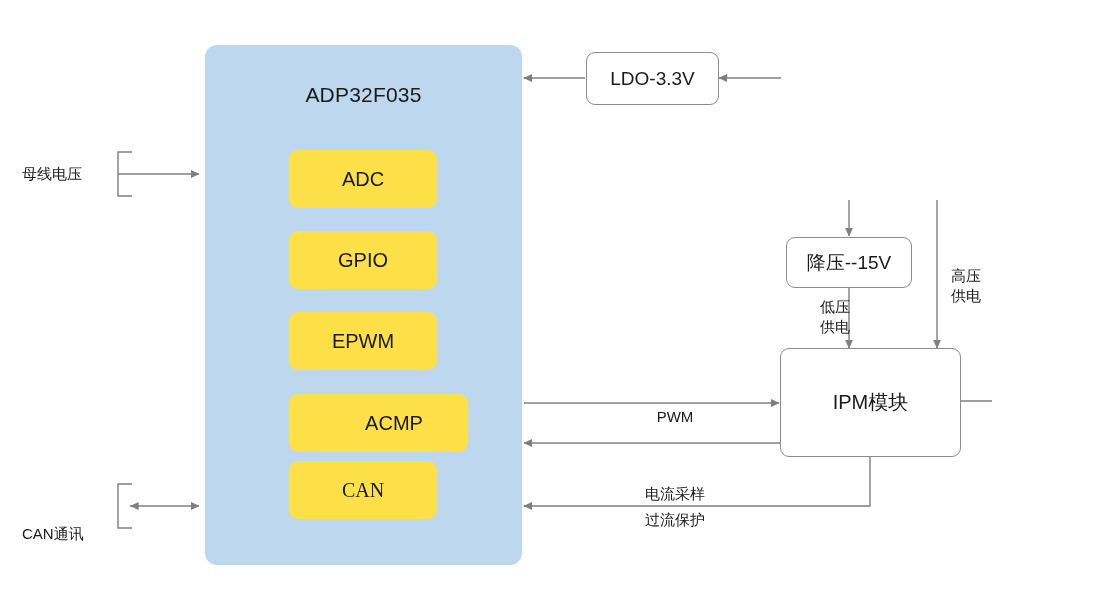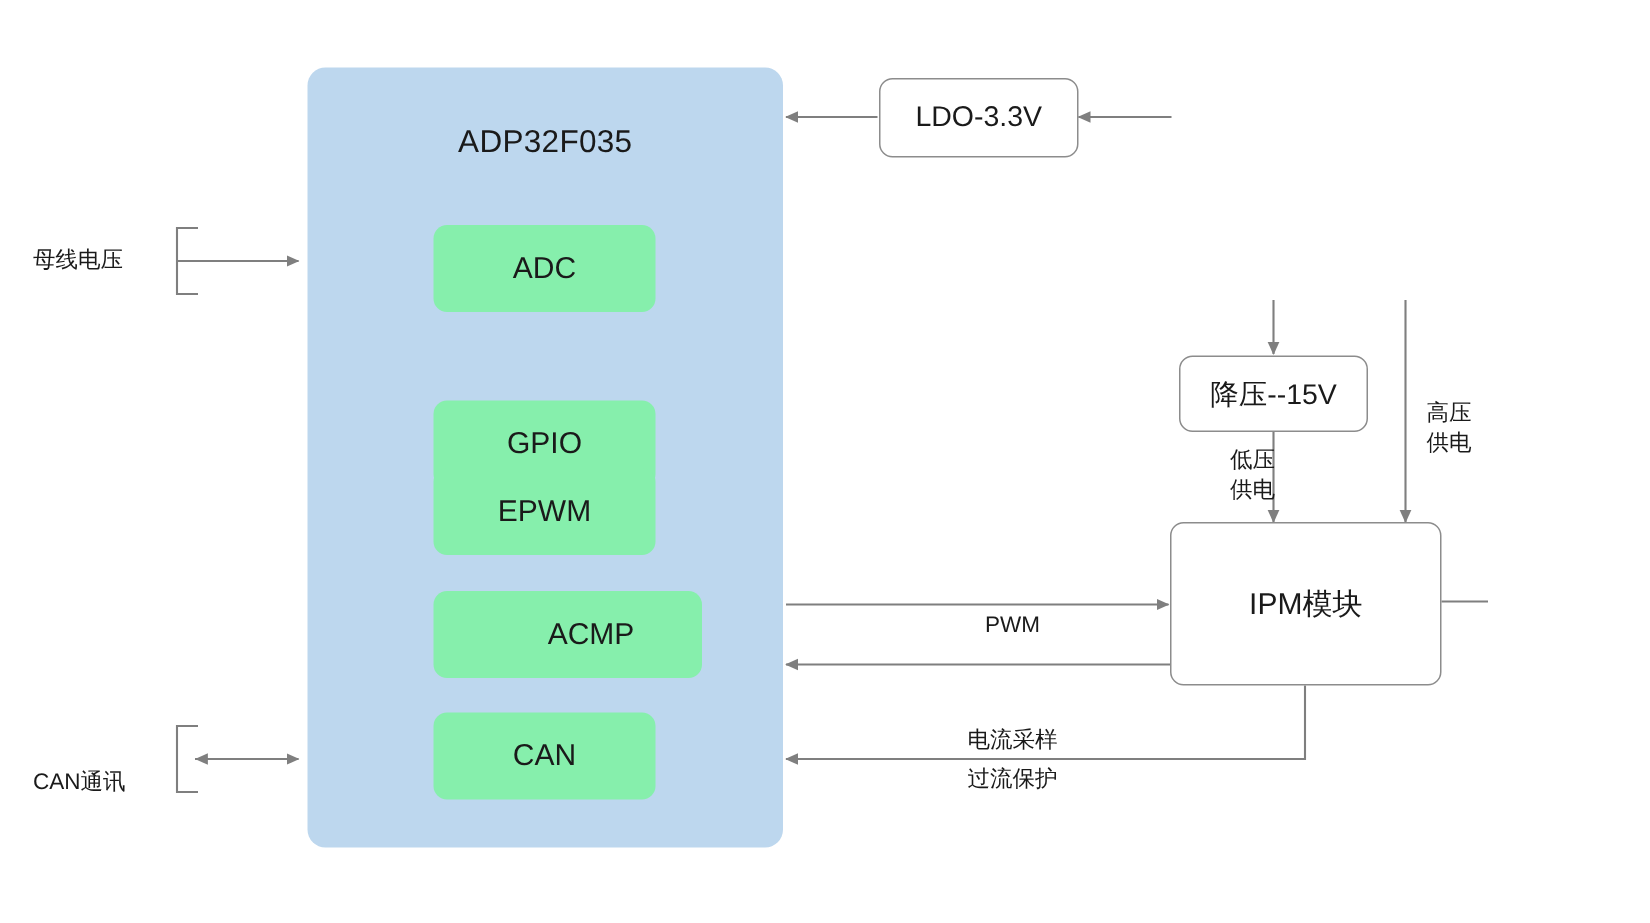--- a/index.html
+++ b/index.html
@@ -48,21 +48,21 @@
     color: #1a1a1a;
     letter-spacing: 0.2px;
   }
 
   
   .periph {
     position: absolute;
     left: 289px;
     width: 148px;
     height: 58px;
-    background: #86efac;
+    background: #fde047;
     border-radius: 9px;
     display: flex;
     align-items: center;
     justify-content: center;
     font-size: 20px;
     color: #1a1a1a;
   }
 
   
   .obox {
@@ -141,35 +141,35 @@
       <path d="M870,457 L870,506 L524,506" marker-end="url(#arr)"></path>
 
       <path d="M961,401 L1014,401" marker-end="url(#arr)"></path>
     </g>
   </svg>
 
   <div class="mcu-panel"></div>
   <div class="mcu-title">ADP32F035</div>
 
   <div class="periph" style="top:150px;">ADC</div>
-  <div class="periph" style="top:231px;margin-top:36px;">GPIO</div>
+  <div class="periph" style="top:231px;">GPIO</div>
   <div class="periph" style="top:312px;text-align:center;">EPWM</div>
   <div class="periph" style="top:394px;padding-left:31px;">ACMP</div>
-  <div class="periph" style="top:475px;">CAN</div>
+  <div class="periph" style="top:461px;font-family:Liberation Serif, serif;">CAN</div>
 
   <div class="obox" style="left:586px; top:52px; width:133px; height:53px;">LDO-3.3V</div>
 
 
 
   <div class="obox" style="left:786px; top:237px; width:126px; height:51px;">降压--15V</div>
 
   <div class="obox" style="left:780px; top:348px; width:181px; height:109px; font-size:20px;">IPM模块</div>
 
   <div class="lbl side" style="left:22px; top:164px;">母线电压</div>
-  <div class="lbl side" style="left:22px; top:512px;">CAN通讯</div>
+  <div class="lbl side" style="left:22px; top:524px;">CAN通讯</div>
 
   <div class="lbl" style="left:813px; top:297px; width:44px;">低压
 供电</div>
   <div class="lbl" style="left:944px; top:266px; width:44px;">高压
 供电</div>
 
   <div class="lbl" style="left:625px; top:407px; width:100px;">PWM</div>
   <div class="lbl" style="left:625px; top:447px; width:100px;margin-top:37px;">电流采样</div>
   <div class="lbl" style="left:625px; top:510px; width:100px;">过流保护</div>
 

